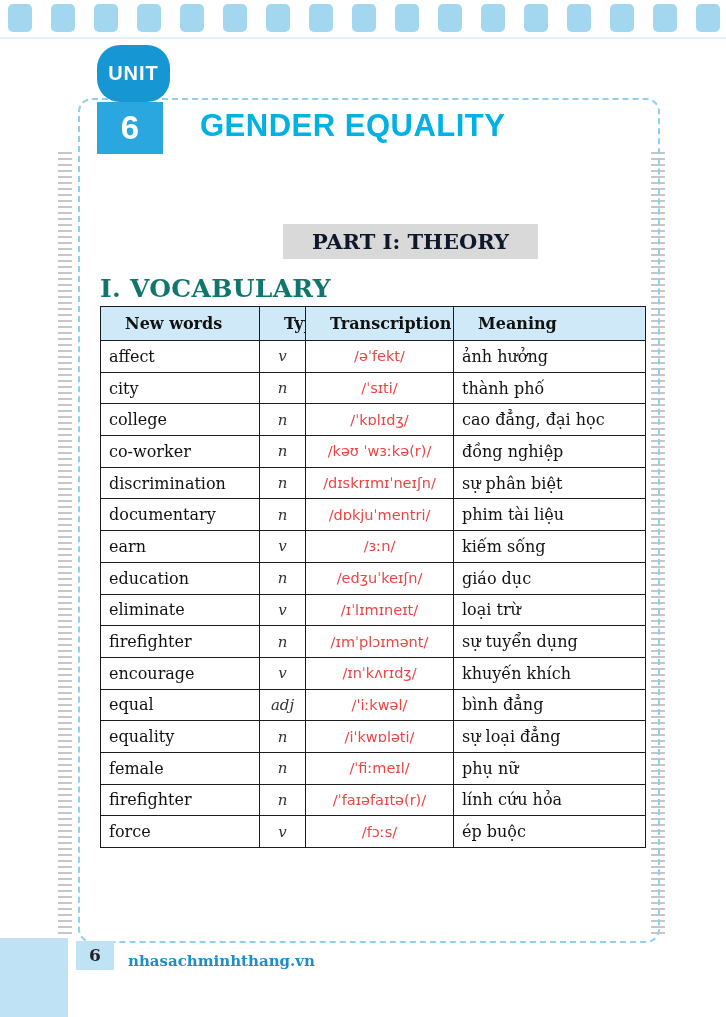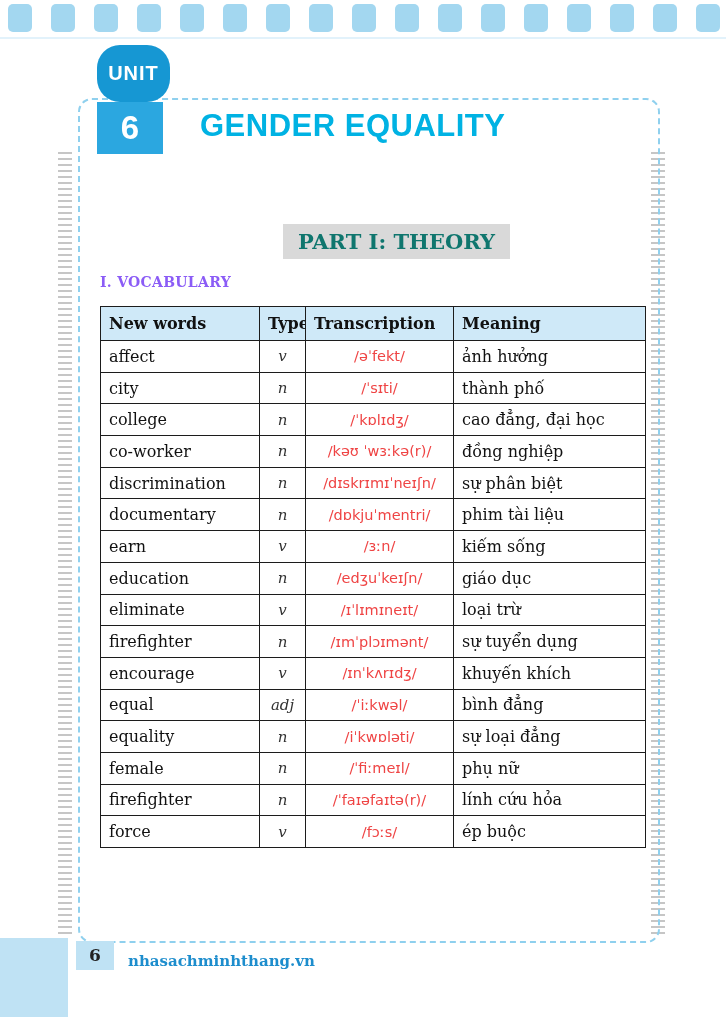--- a/index.html
+++ b/index.html
@@ -34,34 +34,34 @@
   .unit-num { background:#2ba7e0; color:#ffffff; font-weight:bold; font-size:33px;
     height:52px; line-height:52px; width:66px; }
 
   
   .page-title { position:absolute; left:200px; top:108px;
     font-family:"Liberation Sans", sans-serif; font-weight:bold; font-size:31px;
     color:#00b2e3; letter-spacing:0.5px; z-index:2; }
 
   
   .part-heading { position:absolute; left:283px; top:224px; background:#d9d9d9;
-    color:#0f766e; font-weight:bold; font-size:21px; padding:5px 15px; display:inline-block; }
+    color:#0f172a; font-weight:bold; font-size:21px; padding:5px 29px; display:inline-block; }
 
   
   .section-heading { position:absolute; left:100px; top:274px;
-    color:#8b5cf6; font-weight:bold; font-size:14px; letter-spacing:0.3px; }
+    color:#0f766e; font-weight:bold; font-size:25px; letter-spacing:0.3px; }
 
   
   .table-wrap { position:absolute; left:100px; top:306px; width:545px; }
   table.vocab-table { border-collapse:collapse; width:545px; table-layout:fixed; }
   col.w-word { width:159px; } col.w-type { width:46px; }
   col.w-trans { width:148px; } col.w-meaning { width:192px; }
   .vocab-table th, .vocab-table td { border:1px solid #1c1c1c; overflow:hidden; }
   .vocab-table th { background:#cfe9f8; font-weight:bold; font-size:16px; color:#111;
-    text-align:left; padding:6px 8px; height:34px; }
+    text-align:left; padding:6px 24px; height:34px; }
   .vocab-table td { height:31.7px; padding:2px 8px; font-size:16px; color:#111; }
   td.cell-type { text-align:center; font-style:italic; font-size:15px; color:#333; }
   td.cell-trans { color:#ef4444; font-family:"DejaVu Sans", sans-serif; font-size:14.5px;text-align:center; }
 
   
   .footer-strip { position:absolute; left:0; top:938px; width:68px; height:79px; background:#bfe2f4; }
   .page-num-badge { position:absolute; left:76px; top:941px; width:38px; height:29px;
     background:#bfe2f4; text-align:center; line-height:29px;
     font-weight:bold; font-size:17px; color:#222; }
   .footer-site { position:absolute; left:128px; top:946px; color:#1d8dcd;

